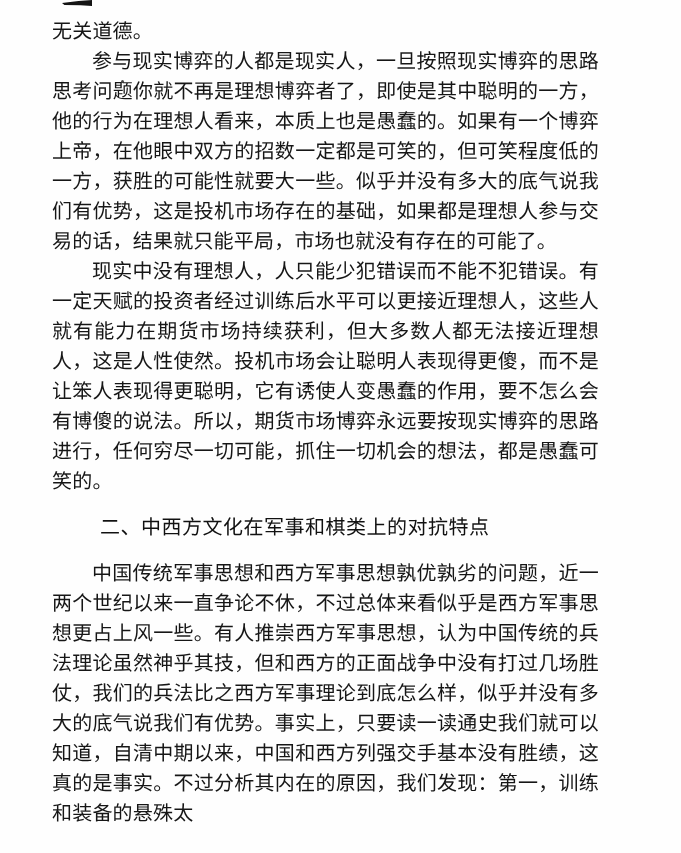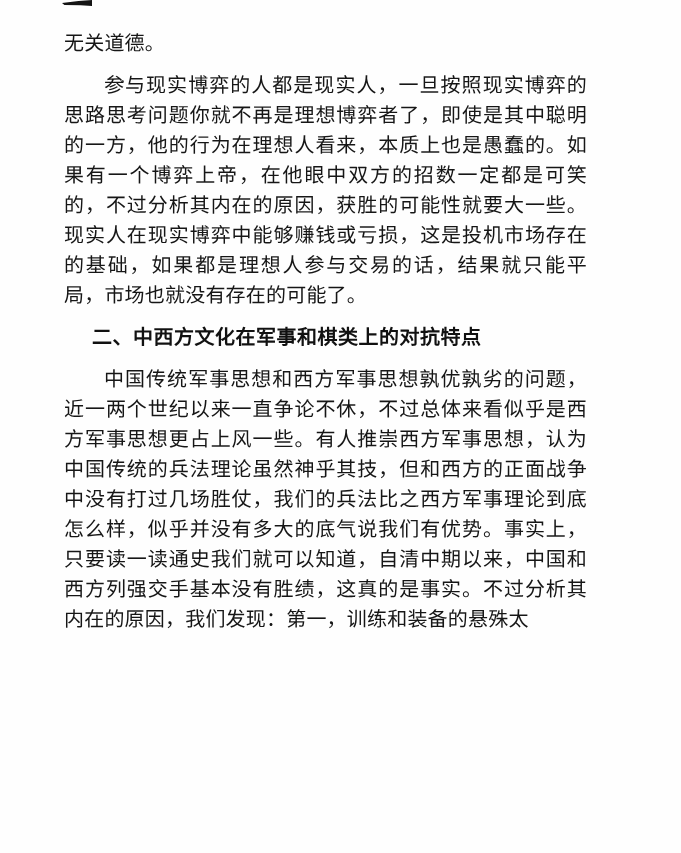--- a/index.html
+++ b/index.html
@@ -16,35 +16,35 @@
     font-family: "Liberation Serif", "DejaVu Serif", serif;
     color: #161616;
   }
   .text-block {
     position: absolute;
     left: 52px;
     top: 16px;
     width: 547px;
   }
   .para {
-    margin: 12px;
+    margin: 0;
     font-size: 20px;
     line-height: 30px;
     text-align: justify;
     text-justify: inter-ideograph;
     letter-spacing: 0.2px;
   }
   .para.indent {
     text-indent: 2em;
   }
   .heading {
-    margin: 8px;
+    margin: 16px;
     font-size: 20px;
     line-height: 30px;
-    font-weight: 700;
+    font-weight: 400;
     text-indent: 1.6em;
     letter-spacing: 0.5px;
     font-family: "Liberation Sans", "DejaVu Sans", sans-serif;
     color: #111111;
   }
   
   .top-artifact {
     position: absolute;
     left: 62px;
     top: 0;
@@ -68,22 +68,23 @@
 <body>
 
 <div class="page">
 
   <div class="top-artifact"></div>
   <div class="speck"></div>
 
   <div class="text-block">
     <p class="para">无关道德。</p>
 
-    <p class="para indent">参与现实博弈的人都是现实人，一旦按照现实博弈的思路思考问题你就不再是理想博弈者了，即使是其中聪明的一方，他的行为在理想人看来，本质上也是愚蠢的。如果有一个博弈上帝，在他眼中双方的招数一定都是可笑的，不过分析其内在的原因，获胜的可能性就要大一些。现实人在现实博弈中能够赚钱或亏损，这是投机市场存在的基础，如果都是理想人参与交易的话，结果就只能平局，市场也就没有存在的可能了。</p>
+    <p class="para indent">参与现实博弈的人都是现实人，一旦按照现实博弈的思路思考问题你就不再是理想博弈者了，即使是其中聪明的一方，他的行为在理想人看来，本质上也是愚蠢的。如果有一个博弈上帝，在他眼中双方的招数一定都是可笑的，但可笑程度低的一方，获胜的可能性就要大一些。似乎并没有多大的底气说我们有优势，这是投机市场存在的基础，如果都是理想人参与交易的话，结果就只能平局，市场也就没有存在的可能了。</p>
 
+    <p class="para indent">现实中没有理想人，人只能少犯错误而不能不犯错误。有一定天赋的投资者经过训练后水平可以更接近理想人，这些人就有能力在期货市场持续获利，但大多数人都无法接近理想人，这是人性使然。投机市场会让聪明人表现得更傻，而不是让笨人表现得更聪明，它有诱使人变愚蠢的作用，要不怎么会有博傻的说法。所以，期货市场博弈永远要按现实博弈的思路进行，任何穷尽一切可能，抓住一切机会的想法，都是愚蠢可笑的。</p>
 
 
     <h2 class="heading">二、中西方文化在军事和棋类上的对抗特点</h2>
 
 
     <p class="para indent">中国传统军事思想和西方军事思想孰优孰劣的问题，近一两个世纪以来一直争论不休，不过总体来看似乎是西方军事思想更占上风一些。有人推崇西方军事思想，认为中国传统的兵法理论虽然神乎其技，但和西方的正面战争中没有打过几场胜仗，我们的兵法比之西方军事理论到底怎么样，似乎并没有多大的底气说我们有优势。事实上，只要读一读通史我们就可以知道，自清中期以来，中国和西方列强交手基本没有胜绩，这真的是事实。不过分析其内在的原因，我们发现：第一，训练和装备的悬殊太</p>
   </div>
 
 </div>
 

